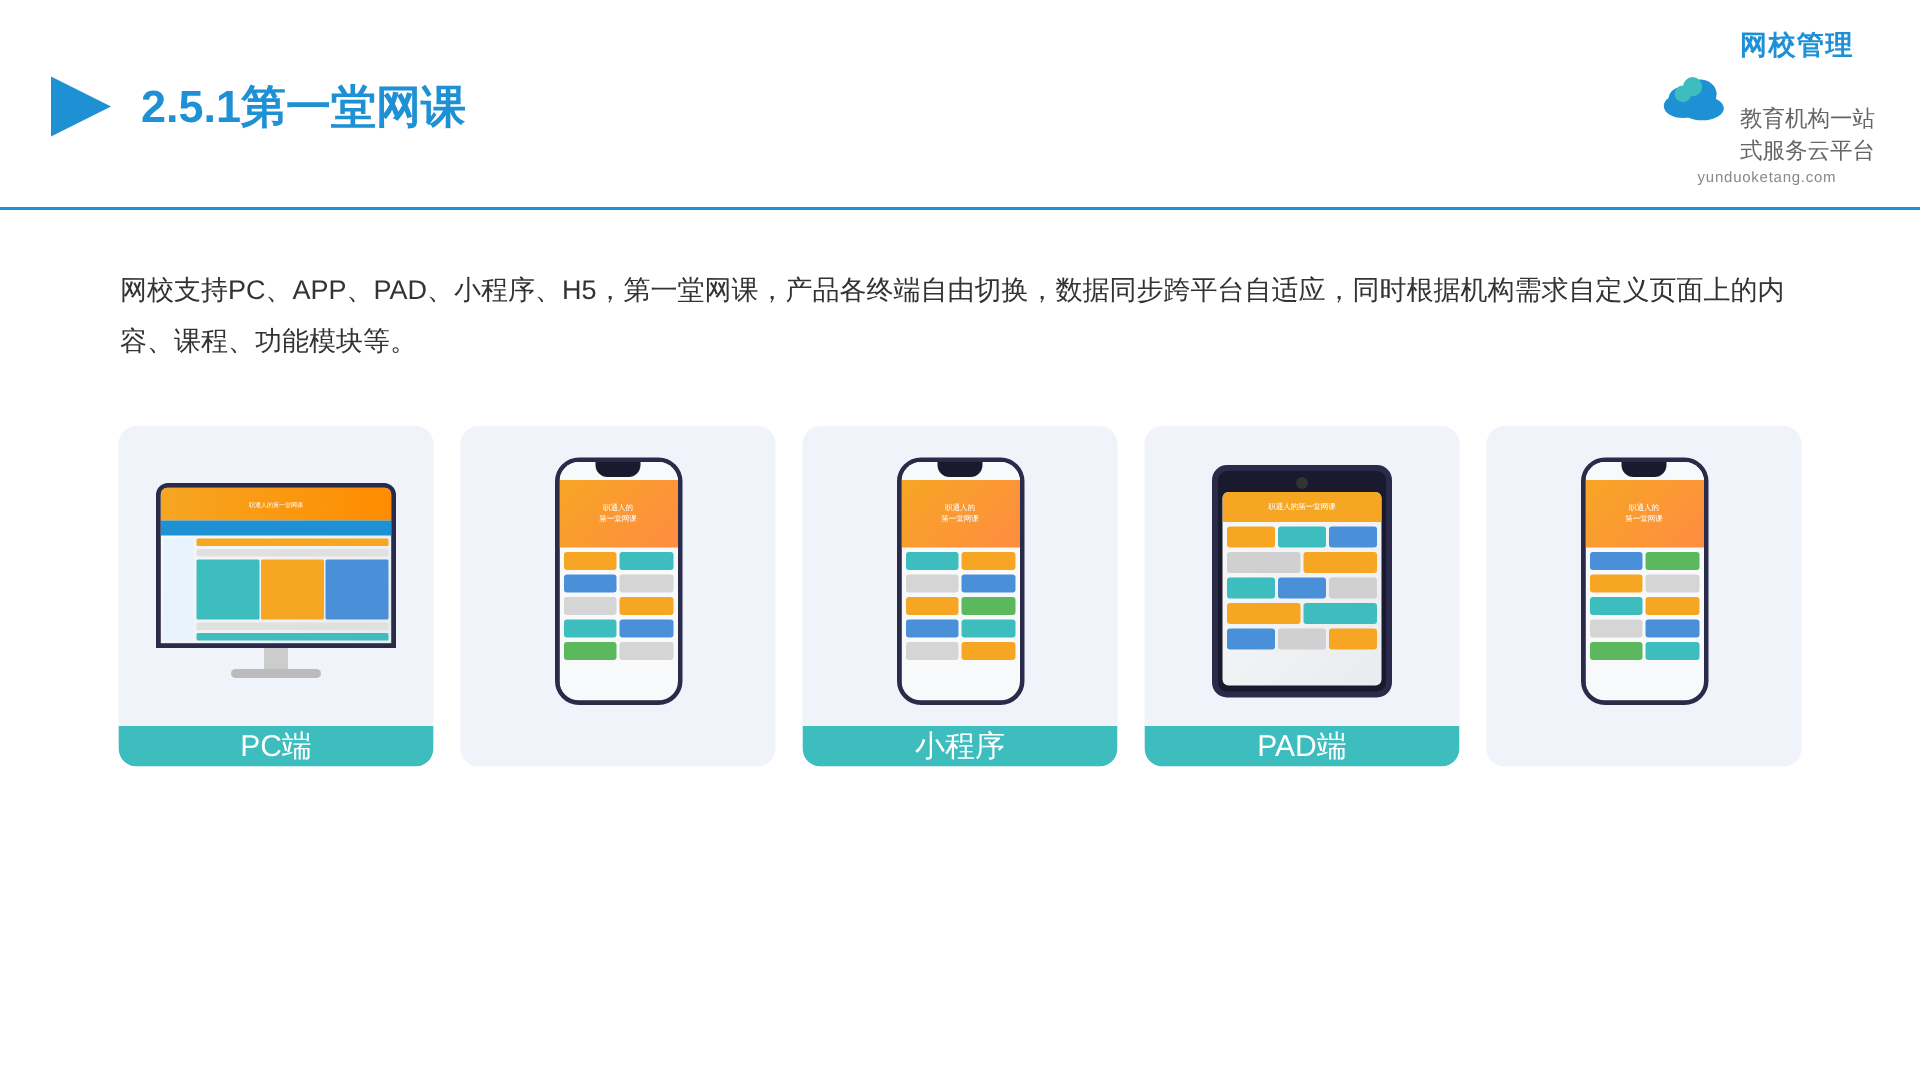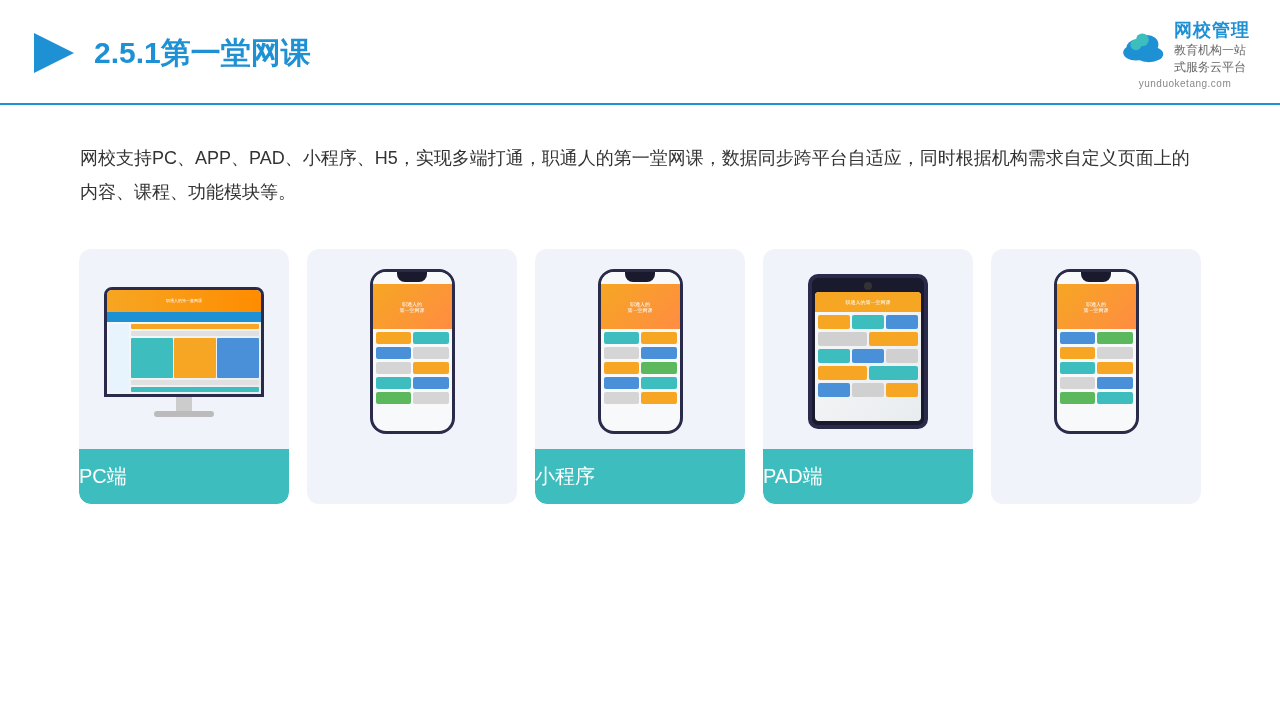--- a/index.html
+++ b/index.html
@@ -62,23 +62,24 @@
       color: #888;
       letter-spacing: 0.5px;
       margin-top: 2px;
     }
     .logo-right-text {
       display: flex;
       flex-direction: column;
       align-items: flex-start;
     }
     .logo-service {
-      font-size: 12px;
+      font-size: 15px;
       color: #666;
       line-height: 1.4;
+      margin-top: 27px;
     }
 
     
     .description {
       padding: 36px 80px 20px 80px;
       font-size: 18px;
       color: #333;
       line-height: 1.9;
     }
 
@@ -107,24 +108,24 @@
       display: flex;
       align-items: center;
       justify-content: center;
       padding: 16px 10px 10px 10px;
     }
 
     .card-label {
       width: 100%;
       background: #3dbdbe;
       color: white;
-      text-align: left;
+      text-align: center;
       font-size: 20px;
       font-weight: 500;
-      padding: 14px 0;
+      padding: 0 0;
       border-radius: 0 0 12px 12px;
     }
 
     
     
     .pc-monitor {
       display: flex;
       flex-direction: column;
       align-items: center;
     }
@@ -399,21 +400,21 @@
       <div class="logo-right-text">
         <span class="logo-text-main">网校管理</span>
         <span class="logo-service">教育机构一站<br>式服务云平台</span>
       </div>
     </div>
     <span class="logo-url">yunduoketang.com</span>
   </div>
 </div>
 
 <div class="description">
-  <p>网校支持PC、APP、PAD、小程序、H5，实现多端打通，职通人的第一堂网课，数据同步跨平台自适应，同时根据机构需求自定义页面上的内容、课程、功能模块等。</p>
+  <p>网校支持PC、APP、PAD、小程序、H5，第一堂网课，产品各终端自由切换，数据同步跨平台自适应，同时根据机构需求自定义页面上的内容、课程、功能模块等。</p>
 </div>
 
 <div class="cards-container">
 
   <div class="card">
     <div class="card-image-area">
       <div class="pc-monitor">
         <div class="monitor-frame">
           <div class="monitor-screen">
             <div class="screen-decorative">

